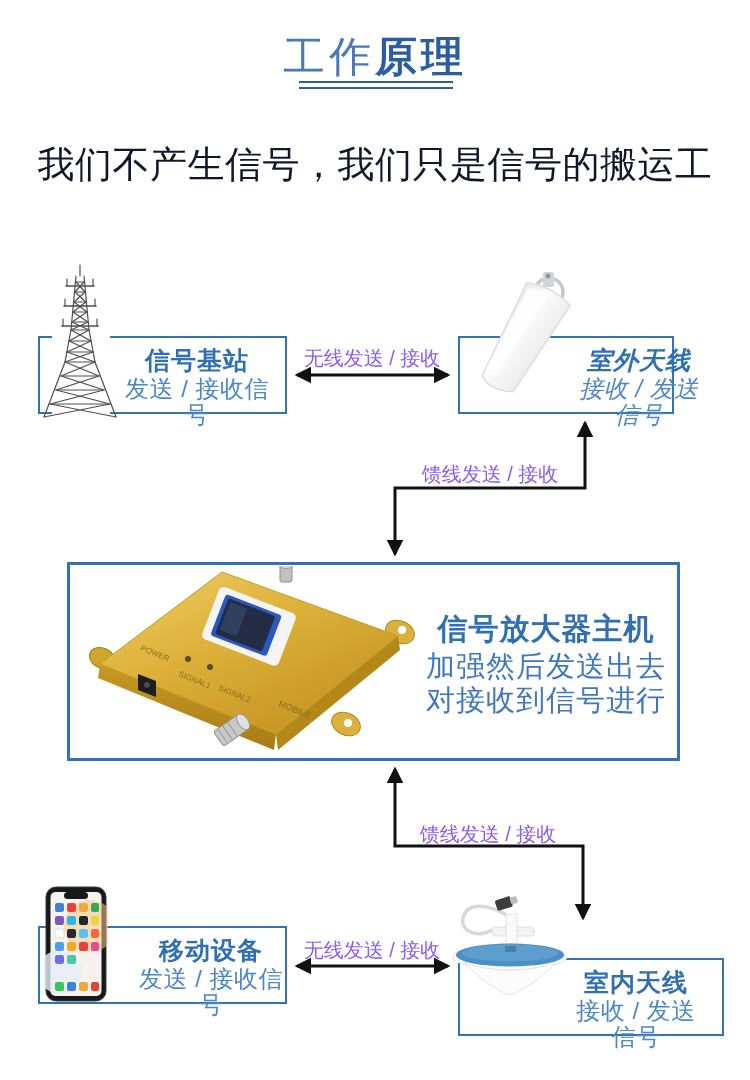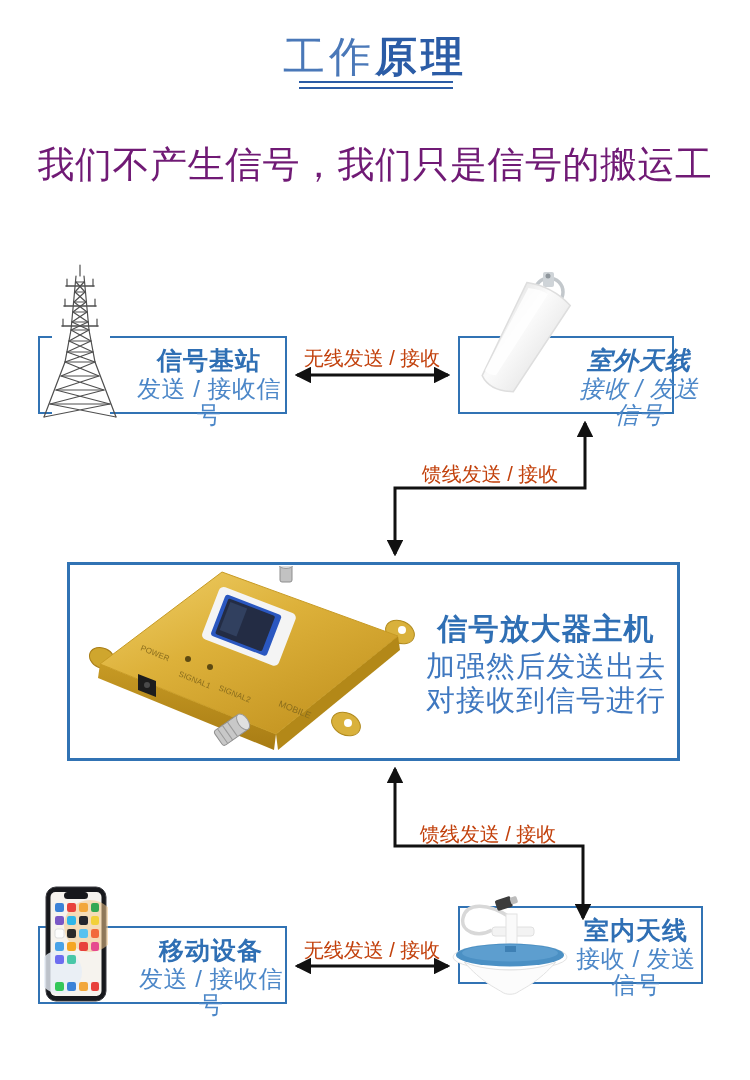--- a/index.html
+++ b/index.html
@@ -8,47 +8,47 @@
   .canvas { position:relative; width:750px; height:1080px; background:#fff; overflow:hidden; margin:6px auto; }
 
   
   .title { position:absolute; top:28px; left:0; width:750px; text-align:center;
            font-size:42px; letter-spacing:4px; line-height:46px; }
   .title .t-light { color:#4a78b8; font-weight:400; }
   .title .t-bold  { color:#2b5ca6; font-weight:700; }
   .title-underline { position:absolute; top:75px; left:299px; width:154px; height:8px;
            border-top:2.5px solid #2b5ca6; border-bottom:2px solid #2b5ca6; }
   .slogan-zh { position:absolute; top:134px; left:0; width:750px; text-align:center;
-           color:#701a75; font-size:37px; font-weight:400; letter-spacing:0.5px; }
+           color:#0f172a; font-size:37px; font-weight:400; letter-spacing:0.5px; }
   .slogan-en { position:absolute; top:185px; left:0; width:750px; text-align:center;
            color:#3e3e3e; font-size:17px; letter-spacing:1.8px; }
 
   
   .node-box { position:absolute; border:2px solid #3173b4; background:#fff; z-index:1; }
   .node-text { position:absolute; text-align:center; }
   .node-name { color:#2f6fb4; font-size:25px; font-weight:700; line-height:31px; letter-spacing:1px; }
   .node-sub  { color:#4c87c8; font-size:24px; line-height:26px; letter-spacing:0.5px; }
 
   .box-bs  { left:38px;  top:330px; width:249px; height:78px; }
   .box-oa  { left:458px; top:330px; width:216px; height:78px;font-style:italic; }
   .box-amp { left:67px;  top:556px; width:613px; height:199px; border-width:3px; }
   .box-md  { left:38px;  top:920px; width:249px; height:78px; }
-  .box-ia  { left:458px; top:900px; width:245px; height:78px; }
-
-  .text-bs  { left:96px;  top:7px;  width:146px; }
+  .box-ia  { left:458px; top:952px; width:266px; height:78px; }
+
+  .text-bs  { left:84px;  top:7px;  width:146px; }
   .text-oa  { left:112px; top:7px;  width:134px; }
   .text-md  { left:98px;  top:7px;  width:146px; }
   .text-ia  { left:108px; top:7px;  width:136px; }
 
   .amp-text { position:absolute; left:296px; top:44px; width:360px; text-align:center; }
   .amp-name { color:#2f6fb4; font-size:30px; font-weight:700; line-height:40px; letter-spacing:1px; }
   .amp-desc { color:#3f78c0; font-size:29px; line-height:34px; letter-spacing:1px; }
 
   
-  .link-label { position:absolute; color:#c2410c; font-size:20px; text-align:center; z-index:3; }
+  .link-label { position:absolute; color:#8b5cf6; font-size:20px; text-align:center; z-index:3; }
   .lbl-wtop { left:288px; top:339px; width:168px; }
   .lbl-ftop { left:400px; top:455px; width:180px; }
   .lbl-fbot { left:398px; top:815px; width:180px; }
   .lbl-wbot { left:288px; top:931px; width:168px; }
 
   
   .img { position:absolute; z-index:2; }
   .overlay { position:absolute; left:0; top:0; width:750px; height:1080px; z-index:2; pointer-events:none; }
 </style>
 </head>

